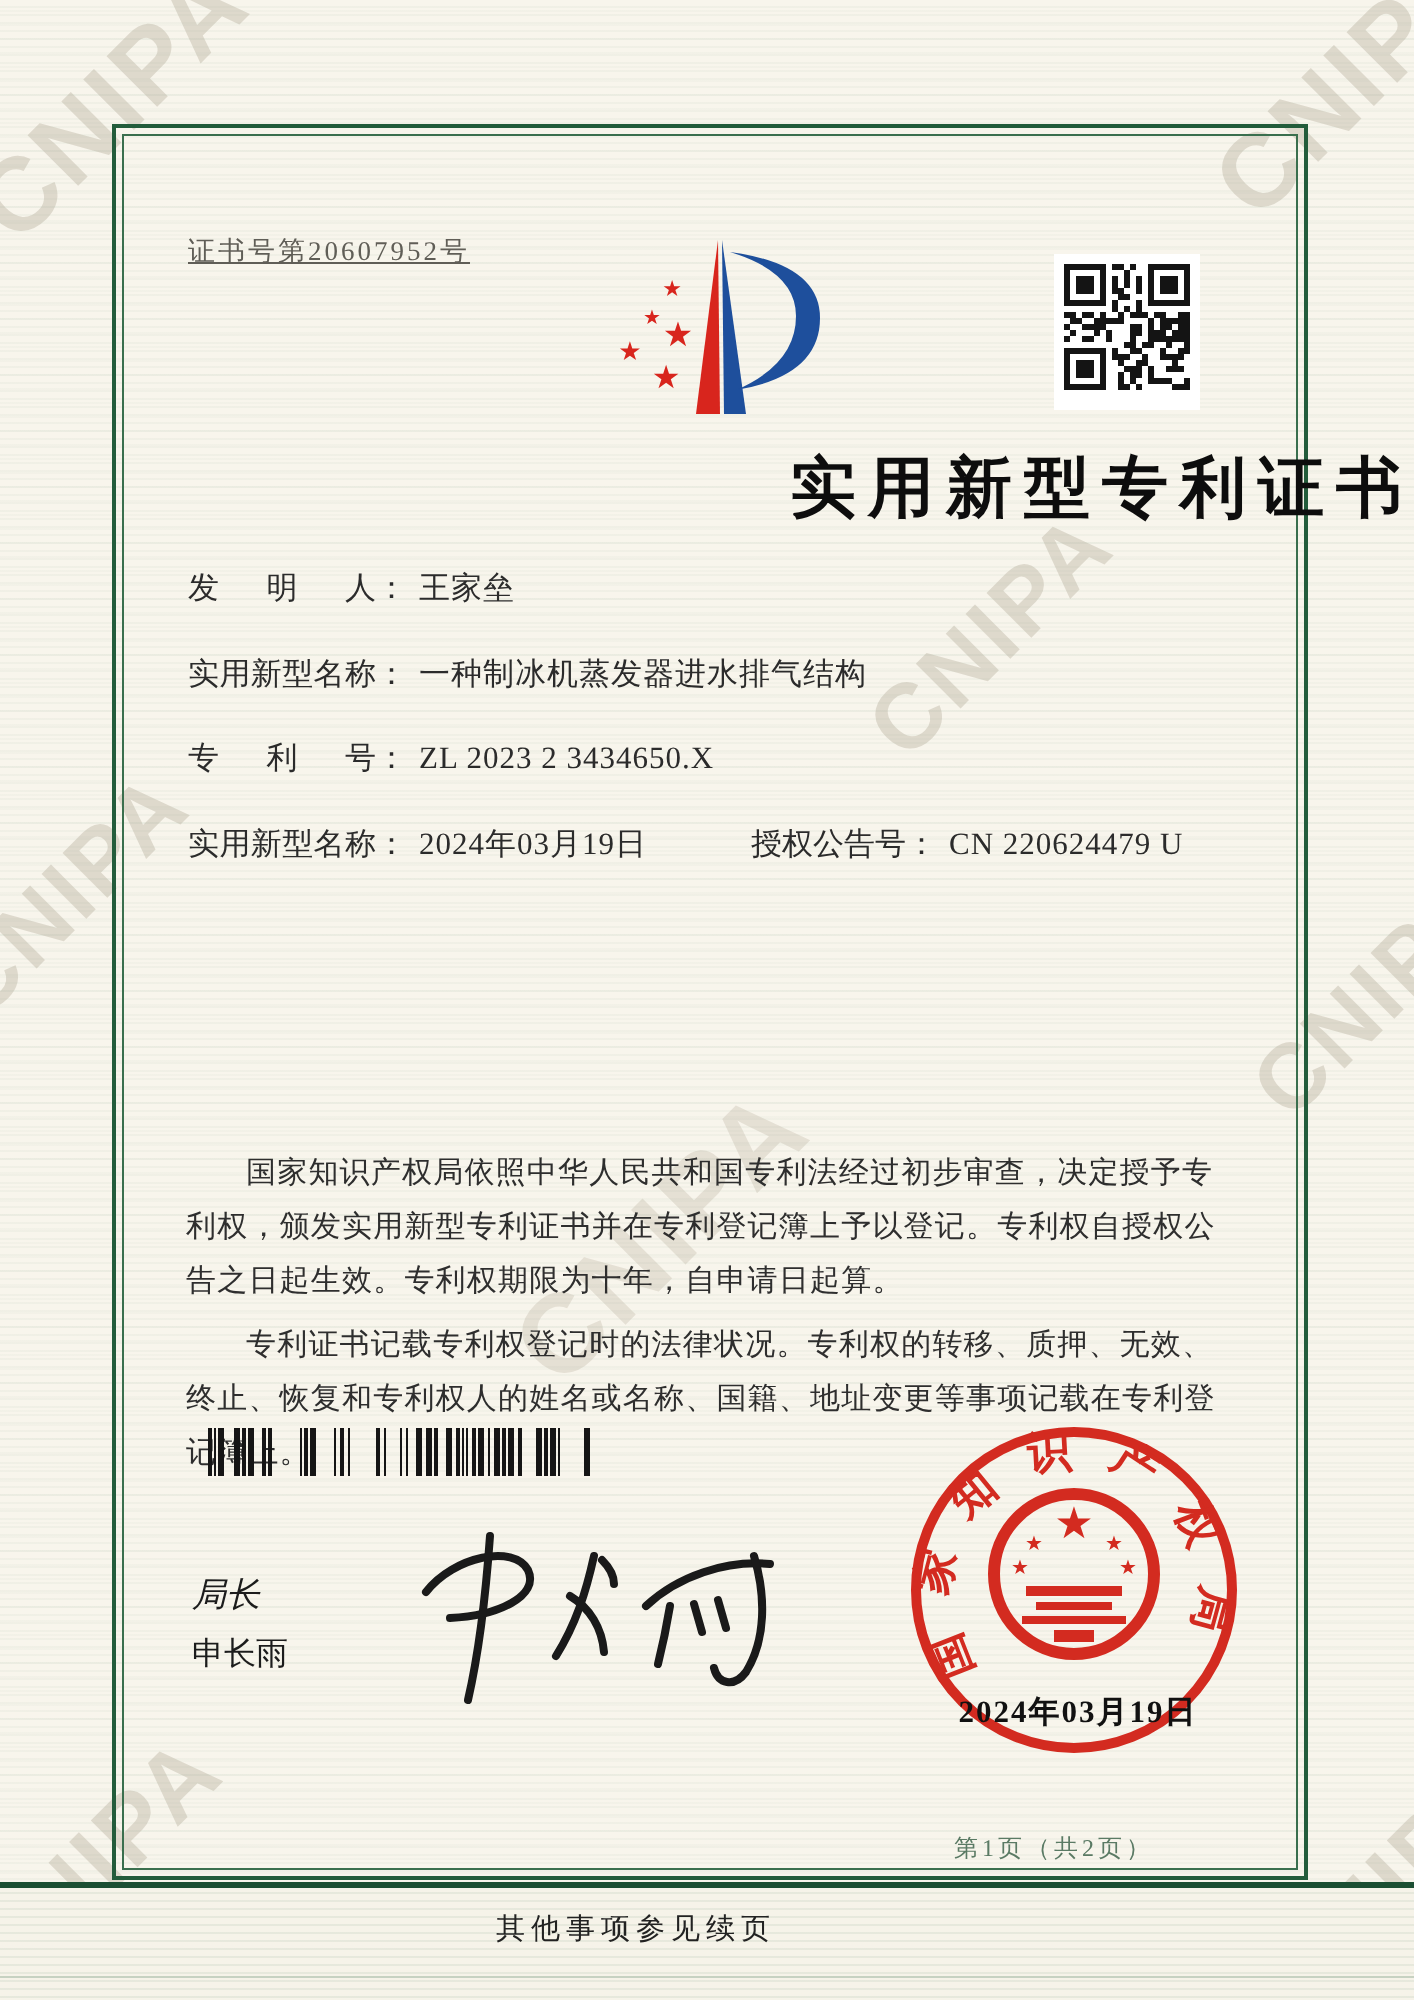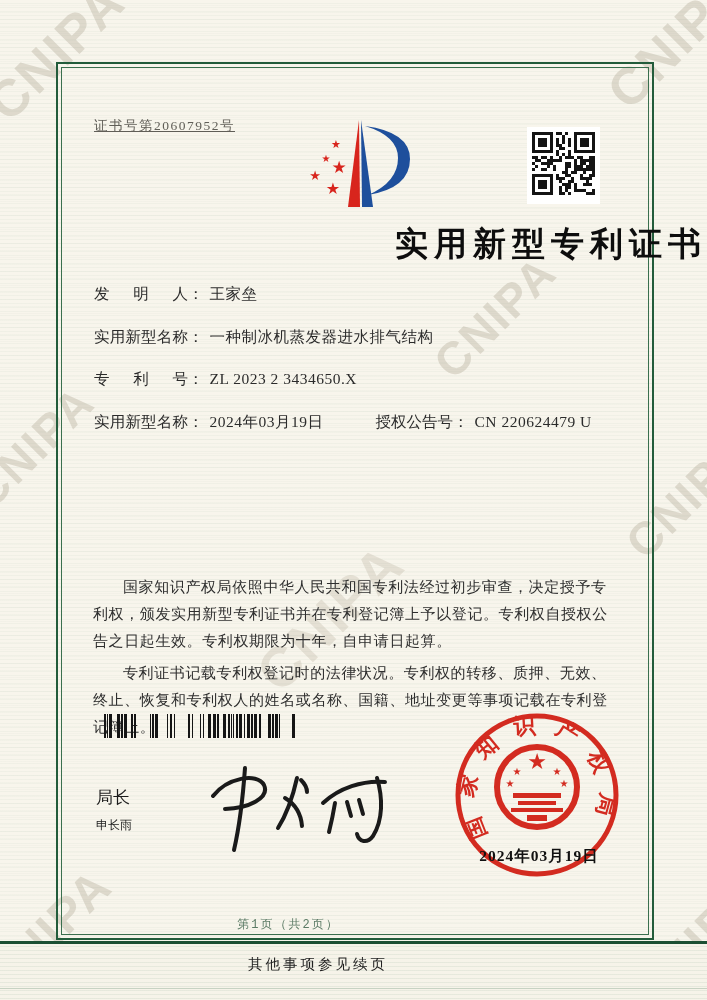--- a/index.html
+++ b/index.html
@@ -35,27 +35,27 @@
   .field-row{height:21px;margin-bottom:21.5px;white-space:nowrap;}
   .flabel{display:inline-block;width:94px;text-align:justify;text-align-last:justify;}
   .fcolon{display:inline-block;margin-right:6px;}
   .fvalue{letter-spacing:0.5px;}
   .flabel2{display:inline-block;margin-left:52px;}
   .paras{position:absolute;left:93px;top:574px;width:524px;font-size:15px;
          line-height:27px;color:#2e2e2e;letter-spacing:0.6px;}
   .paras p{margin:0 0 5px 0;text-indent:2em;}
   .barcode-wrap{position:absolute;left:100px;top:714px;}
   .director-title{position:absolute;left:96px;top:786px;font-size:17px;color:#1c1c1c;
-                  font-family:"Liberation Sans",sans-serif;}
-  .director-name{position:absolute;left:96px;top:817px;font-size:12px;color:#1c1c1c;
+                  font-family:"Liberation Sans",sans-serif;font-style:italic;}
+  .director-name{position:absolute;left:96px;top:817px;font-size:16px;color:#1c1c1c;
                  font-family:"Liberation Sans",sans-serif;}
   .signature{position:absolute;left:185px;top:748px;}
   .seal{position:absolute;left:447px;top:703px;}
-  .page-number{position:absolute;left:0;top:916px;width:577px;text-align:center;
-               font-size:12px;color:#5a7a64;letter-spacing:2px;font-family:Liberation Mono, monospace;}
+  .page-number{position:absolute;left:0;top:916px;width:577px;text-align:right;
+               font-size:12px;color:#5a7a64;letter-spacing:2px;}
   .bottom-band{position:absolute;left:0;top:941px;width:707px;height:59px;
                border-top:3px solid #1c4f33;
                background:
                  repeating-linear-gradient(0deg, rgba(96,140,110,0.10) 0 1px, transparent 1px 4px),
                  #f6f3e9;}
   .bottom-band .thin-line{position:absolute;left:0;top:44px;width:707px;height:1px;
                background:rgba(60,110,80,0.25);}
   .continuation{position:absolute;left:0;top:11px;width:636px;text-align:center;
                font-size:14.5px;color:#222;letter-spacing:3px;}
 </style>

